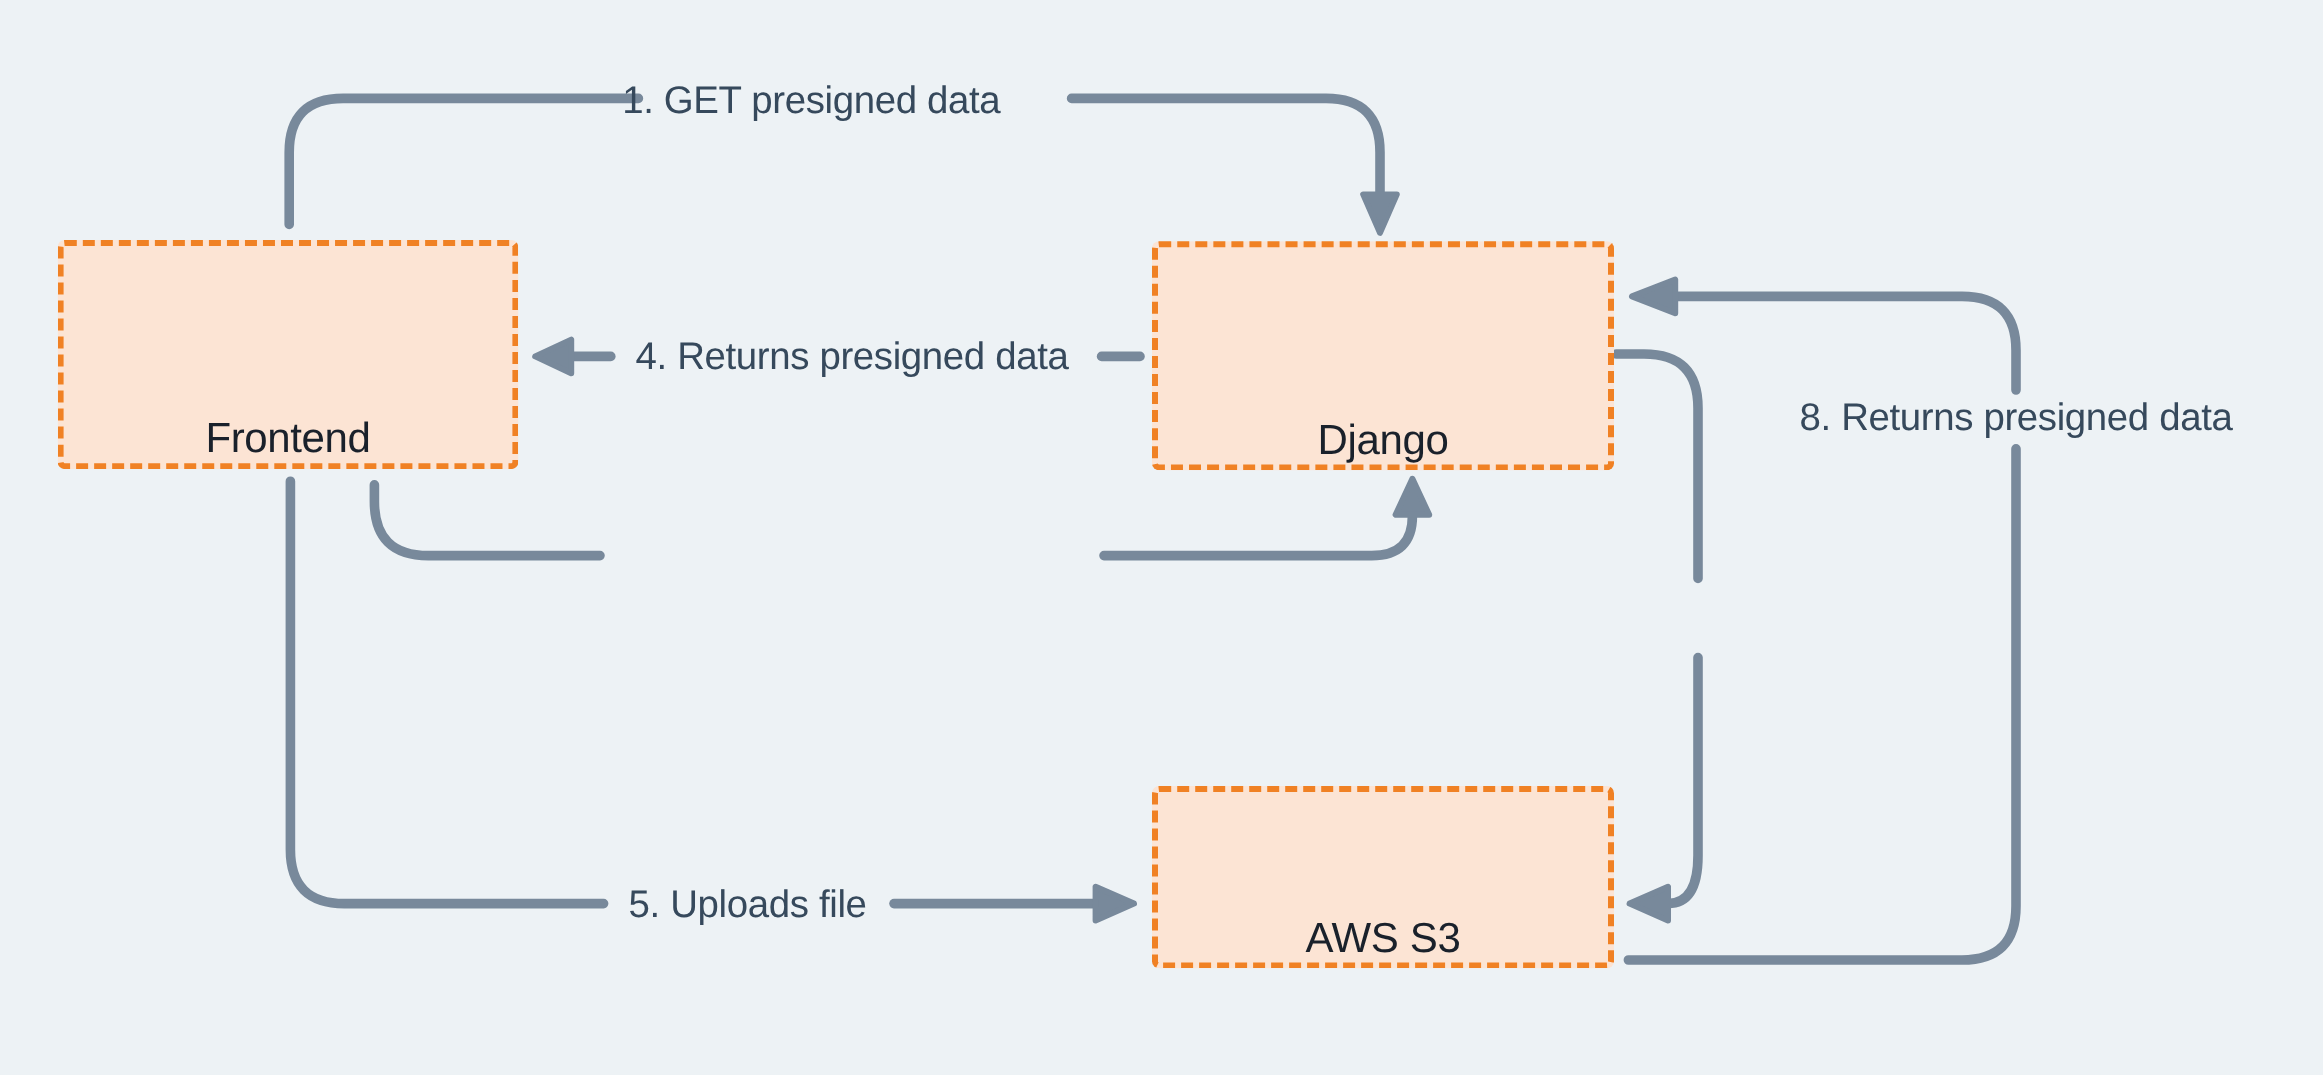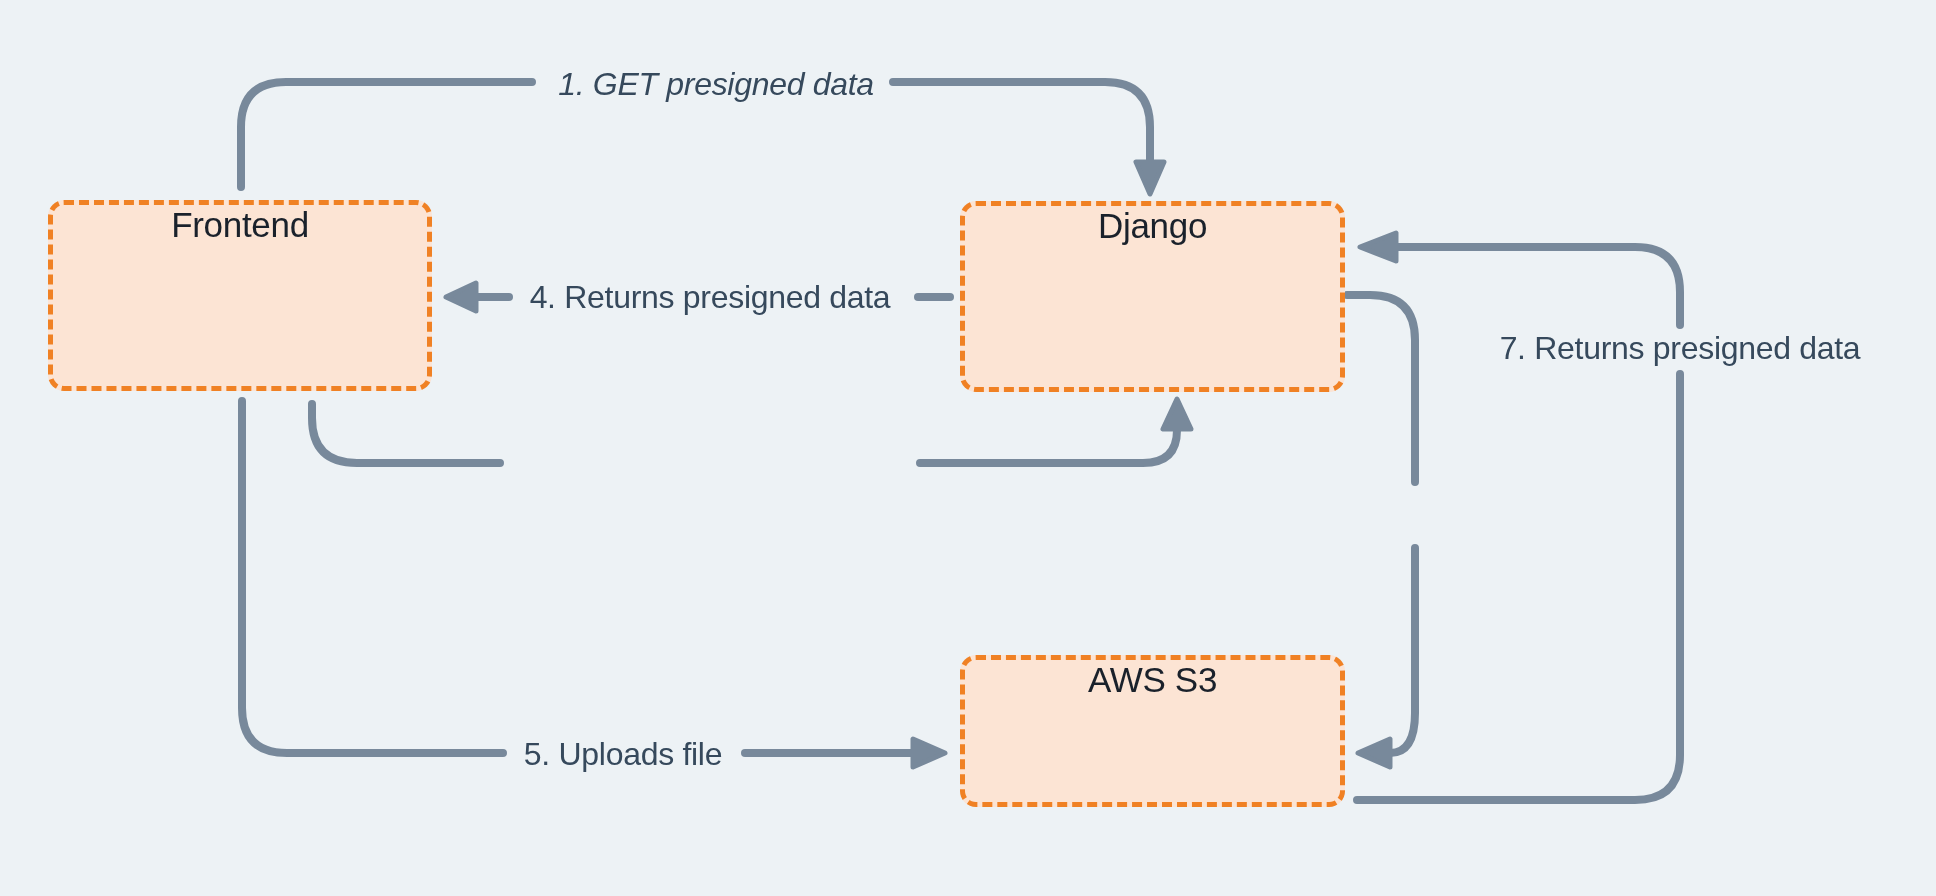--- a/index.html
+++ b/index.html
@@ -28,44 +28,44 @@
   svg.wires polygon.head {
     fill: var(--arrow);
     stroke: var(--arrow);
     stroke-width: 5;
     stroke-linejoin: round;
   }
   .node {
     position: absolute;
     background: var(--node-fill);
     border: 5px dashed var(--node-border);
-    border-radius: 16px;
+    border-radius: 6px;
     display: flex;
-    align-items: flex-start;
+    align-items: flex-end;
     justify-content: center;
   }
   .node .node-label {
     font-size: 35px;
     font-weight: 500;
     letter-spacing: -0.3px;
     color: var(--node-text);
   }
   .node-frontend { left: 48px;  top: 200px; width: 384px; height: 191px; }
   .node-django   { left: 960px; top: 201px; width: 385px; height: 191px; }
   .node-aws-s3   { left: 960px; top: 655px; width: 385px; height: 152px; }
   .edge-label {
     position: absolute;
     transform: translate(-50%, -50%);
     font-size: 32px;
     font-weight: 500;
     letter-spacing: -0.3px;
     color: var(--label);
     white-space: pre;
   }
-  .edge-label-1 { left: 716px;  top: 84px; font-style: italic;  }
+  .edge-label-1 { left: 676px;  top: 84px;  }
   .edge-label-2 { left: 1420px; top: 514px; }
   .edge-label-3 { left: 1680px; top: 348px; }
   .edge-label-4 { left: 710px;  top: 297px; }
   .edge-label-5 { left: 623px;  top: 754px; }
   .edge-label-6 { left: 708px;  top: 464px; }
 </style>
 </head>
 <body>
 
 <div class="canvas">
@@ -101,16 +101,16 @@
     <span class="node-label">Frontend</span>
   </div>
   <div class="node node-django">
     <span class="node-label">Django</span>
   </div>
   <div class="node node-aws-s3">
     <span class="node-label">AWS S3</span>
   </div>
 
   <div class="edge-label edge-label-1">1. GET presigned data</div>
-  <div class="edge-label edge-label-3">7. Returns presigned data</div>
+  <div class="edge-label edge-label-3">8. Returns presigned data</div>
   <div class="edge-label edge-label-4">4. Returns presigned data</div>
   <div class="edge-label edge-label-5">5. Uploads file</div>
 </div>
 
 </body></html>

